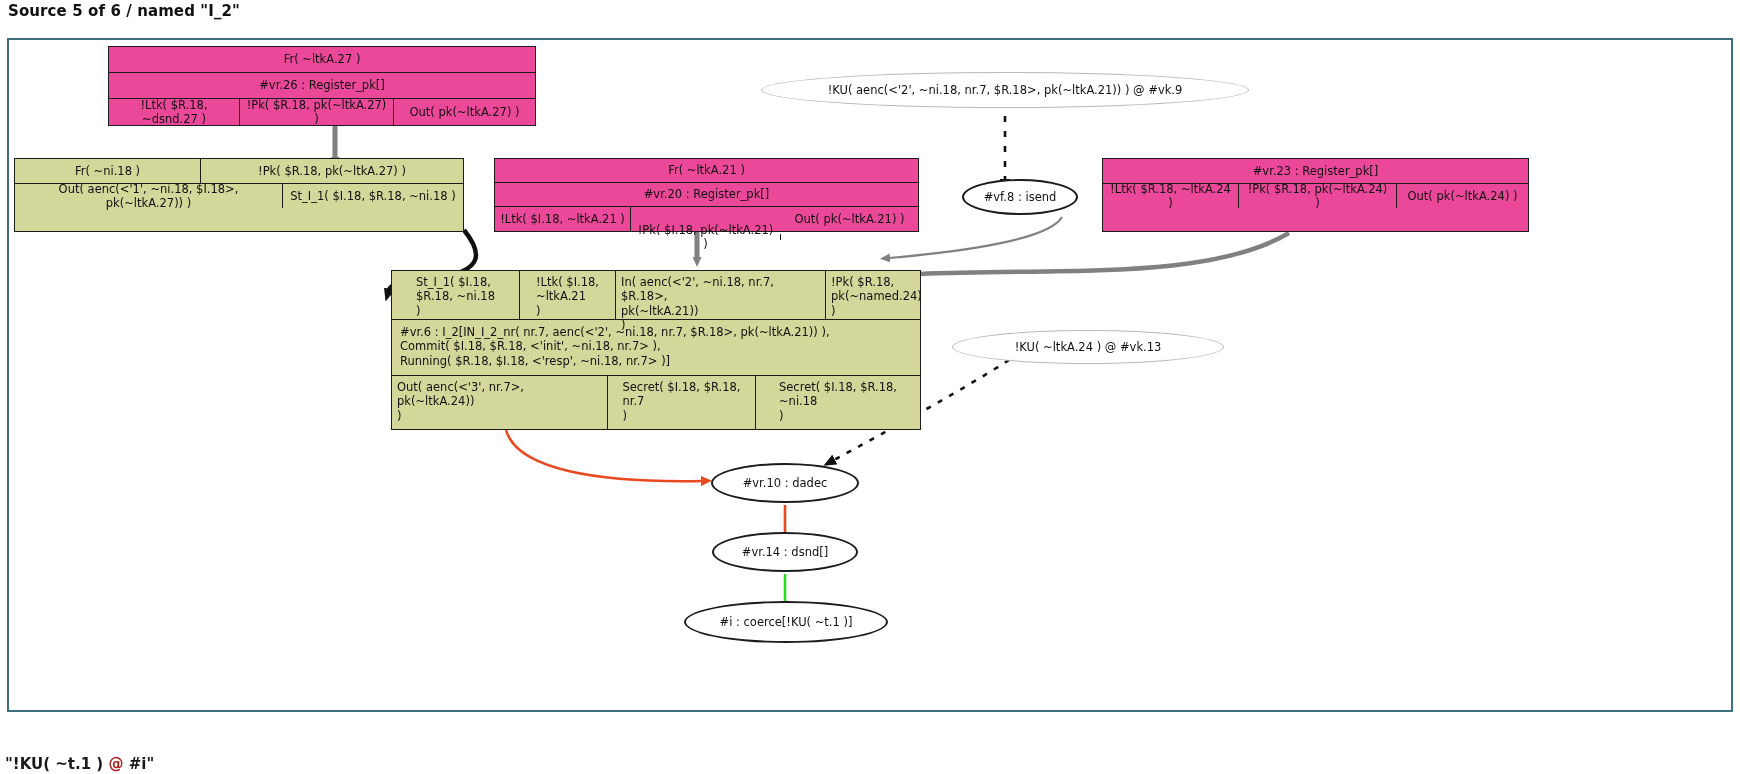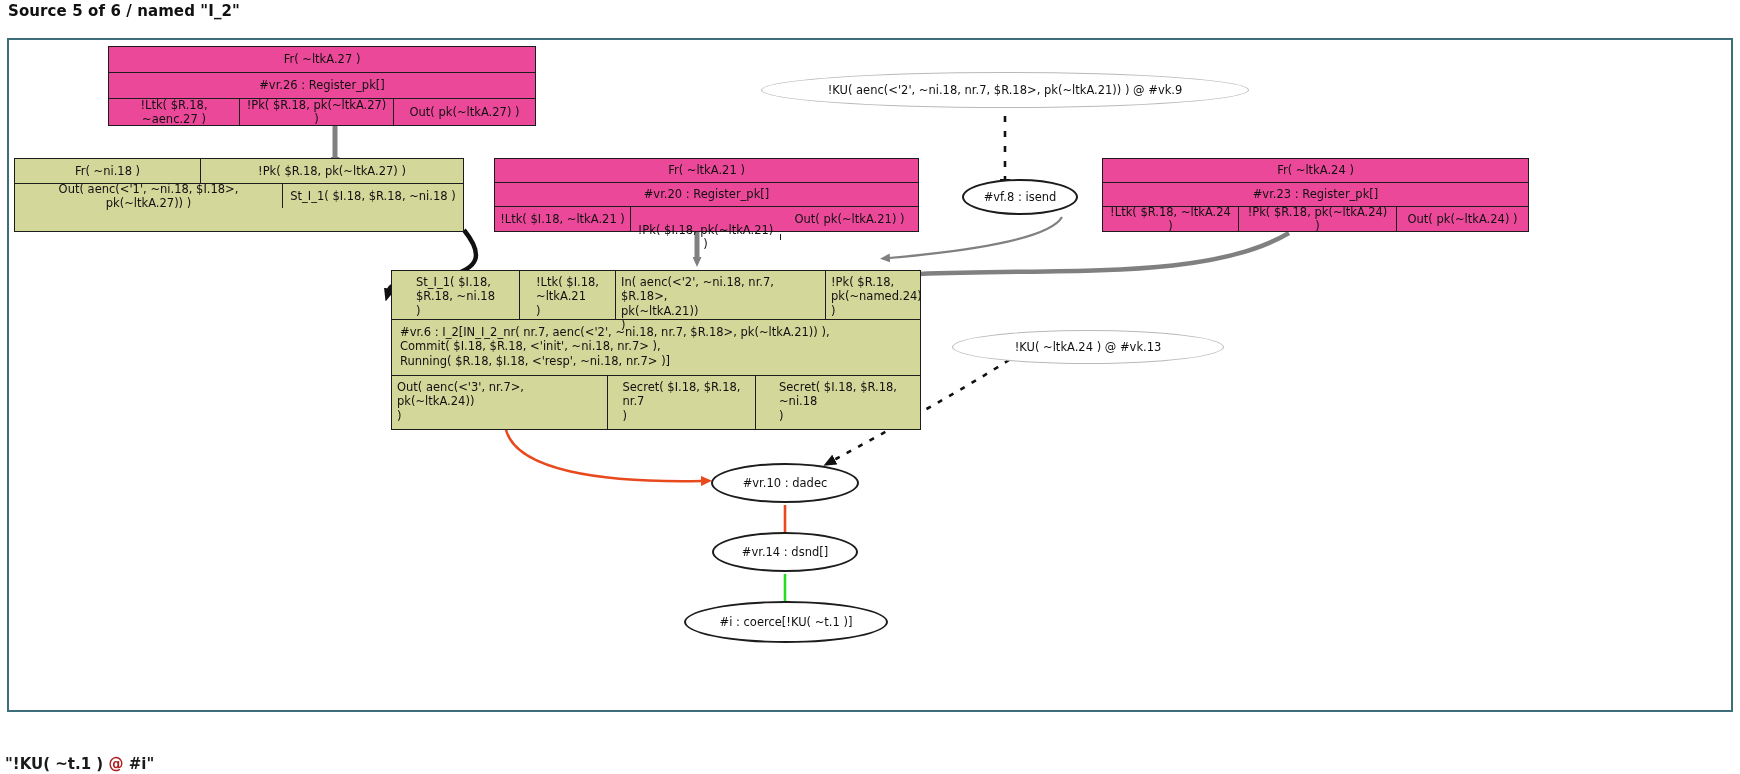--- a/index.html
+++ b/index.html
@@ -162,21 +162,21 @@
     </svg>
 
     <div class="node-box" style="left:99px; top:6px; width:428px; height:80px;">
       <div class="row" style="height:26px;">
         <div class="cell prem">Fr( ~ltkA.27 )</div>
       </div>
       <div class="row" style="height:26px;">
         <div class="cell">#vr.26 : Register_pk[]</div>
       </div>
       <div class="row" style="height:26px;">
-        <div class="cell" style="flex:0 0 131px;">!Ltk( $R.18, ~aenc.27 )</div>
+        <div class="cell" style="flex:0 0 131px;">!Ltk( $R.18, ~dsnd.27 )</div>
         <div class="cell" style="flex:0 0 154px;">!Pk( $R.18, pk(~ltkA.27) )</div>
         <div class="cell">Out( pk(~ltkA.27) )</div>
       </div>
     </div>
 
     <div class="node-box olive" style="left:5px; top:118px; width:450px; height:74px;">
       <div class="row" style="height:24px;">
         <div class="cell" style="flex:0 0 186px;">Fr( ~ni.18 )</div>
         <div class="cell">!Pk( $R.18, pk(~ltkA.27) )</div>
       </div>
@@ -194,23 +194,20 @@
         <div class="cell">#vr.20 : Register_pk[]</div>
       </div>
       <div class="row" style="height:24px;">
         <div class="cell" style="flex:0 0 136px;">!Ltk( $I.18, ~ltkA.21 )</div>
         <div class="cell" style="flex:0 0 150px;margin-top:27px;">!Pk( $I.18, pk(~ltkA.21) )</div>
         <div class="cell">Out( pk(~ltkA.21) )</div>
       </div>
     </div>
 
     <div class="node-box" style="left:1093px; top:118px; width:427px; height:74px;">
-      <div class="row" style="height:24px;">
-        <div class="cell">Fr( ~ltkA.24 )</div>
-      </div>
       <div class="row" style="height:24px;">
         <div class="cell">#vr.23 : Register_pk[]</div>
       </div>
       <div class="row" style="height:24px;">
         <div class="cell" style="flex:0 0 136px;">!Ltk( $R.18, ~ltkA.24 )</div>
         <div class="cell" style="flex:0 0 158px;">!Pk( $R.18, pk(~ltkA.24) )</div>
         <div class="cell">Out( pk(~ltkA.24) )</div>
       </div>
     </div>
 

